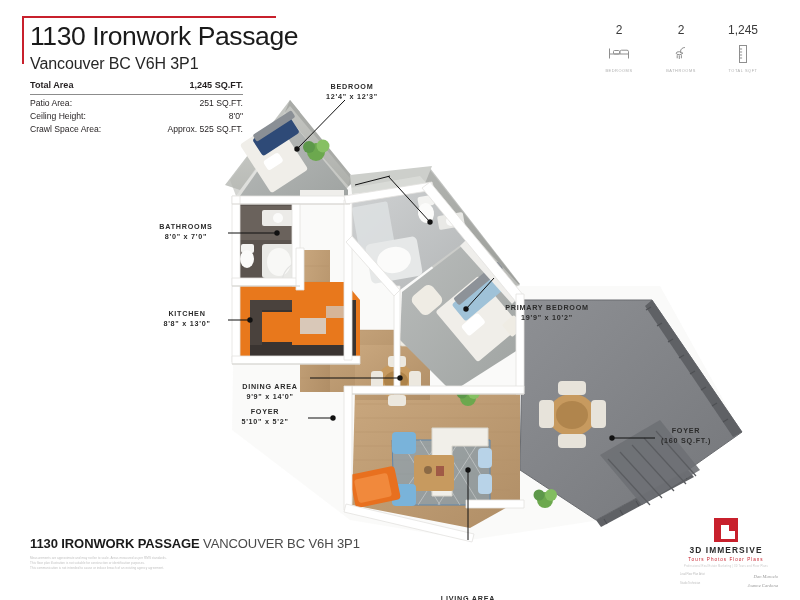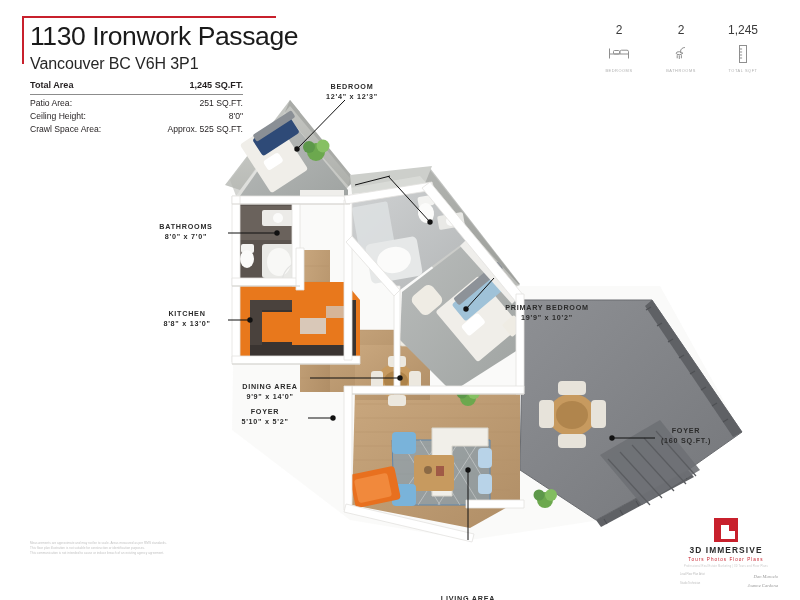--- a/index.html
+++ b/index.html
@@ -487,20 +487,23 @@
     <div class="rd">15'0" x 18'0"</div>
   </div>
 
   <div class="rlabel" style="left:650px;top:426px;width:72px;">
     <div class="rn">FOYER</div>
     <div class="rd">(160 SQ.FT.)</div>
   </div>
 </div>
 
 <div class="footer">
+  <div class="f-addr">
+    <b>1130 IRONWORK PASSAGE</b><span> VANCOUVER BC V6H 3P1</span>
+  </div>
   <div class="disclaim">
     <div>Measurements are approximate and may not be to scale. Areas measured as per RMS standards.</div>
     <div>This floor plan illustration is not suitable for construction or identification purposes.</div>
     <div>This communication is not intended to cause or induce breach of an existing agency agreement.</div>
   </div>
 </div>
 
 <div class="logo">
   <div class="logo-mark">
     <div class="outer"></div>

